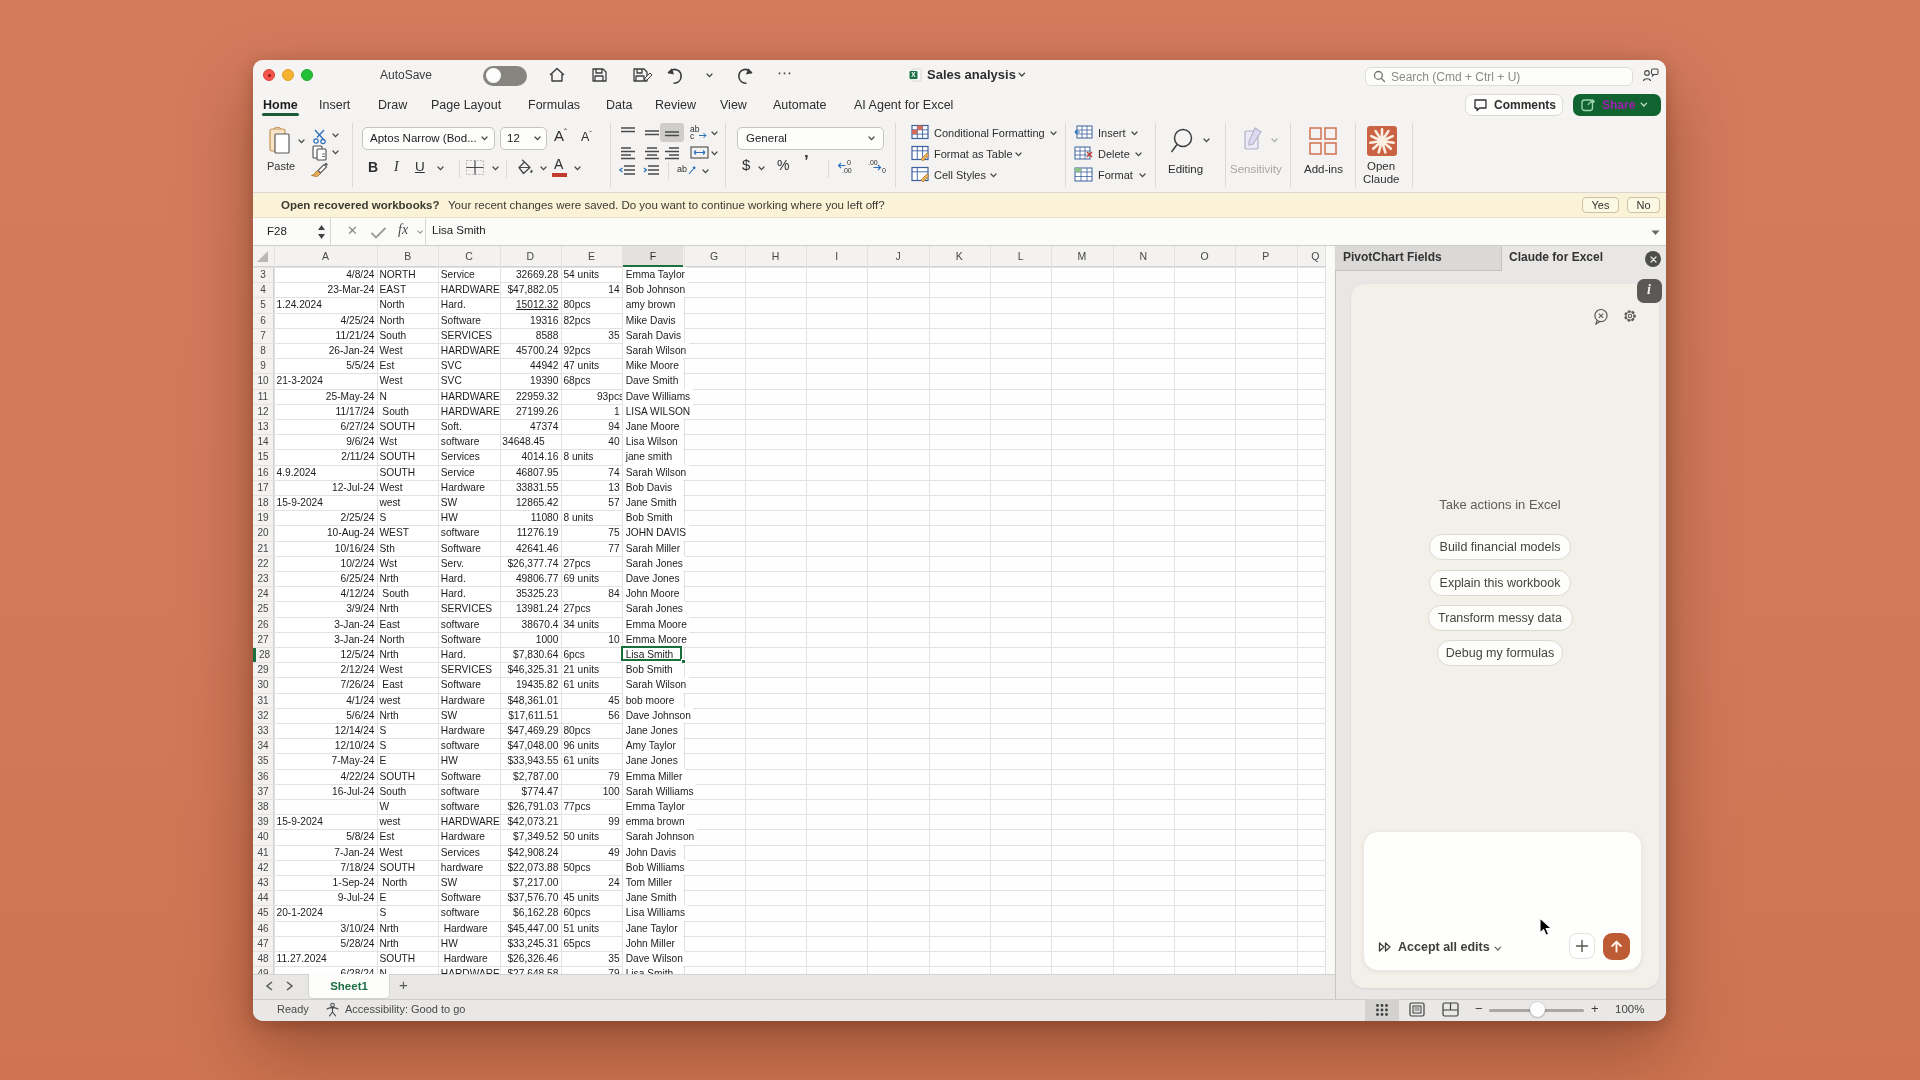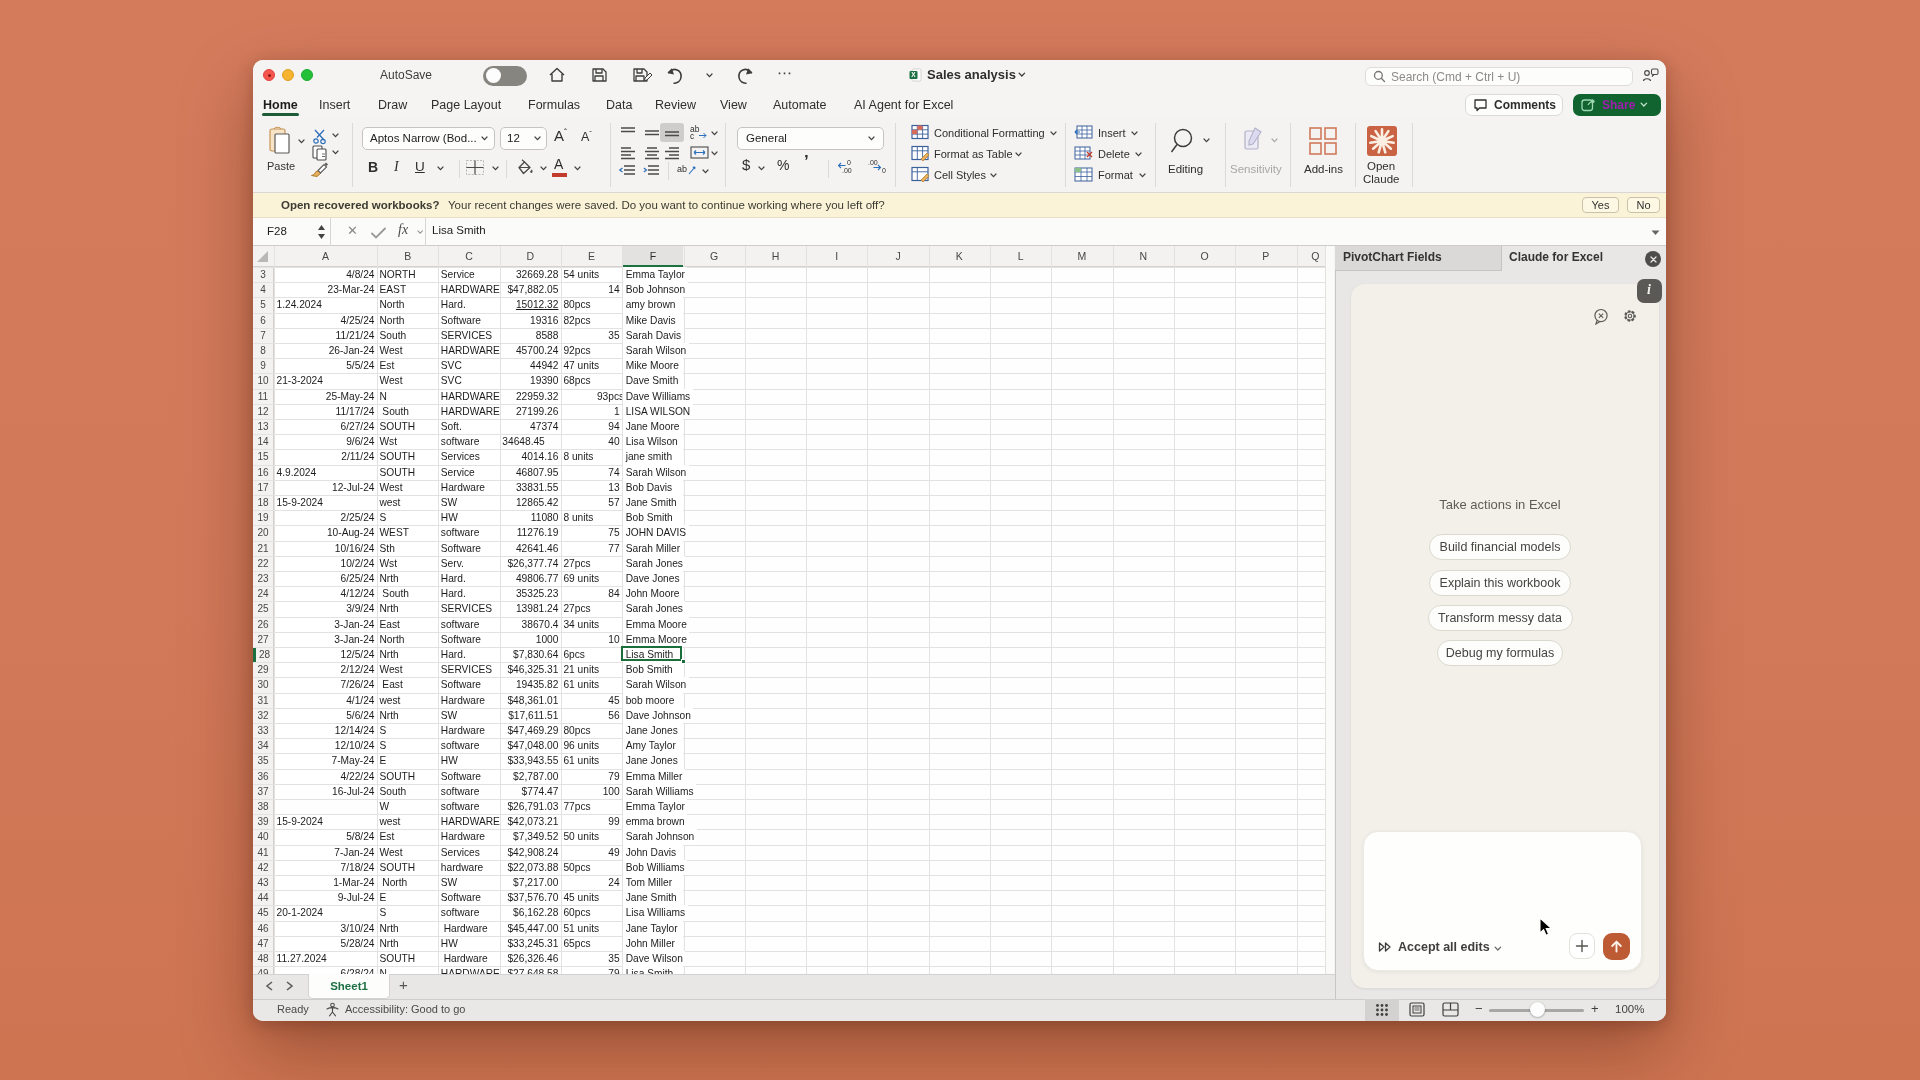--- a/index.html
+++ b/index.html
@@ -672,21 +672,21 @@
 <div class="gcell gr" style="left:307.9px;top:598.6px;width:61.3px;height:15.2px;">49</div>
 <div class="gcell gname" style="left:370.2px;top:598.6px;min-width:60.3px;height:15.2px;">John Davis</div>
 <div class="gnum" style="left:0;top:613.8px;width:21.0px;height:15.2px;">42</div>
 <div class="gcell gr" style="left:21.0px;top:613.8px;width:103.0px;height:15.2px;">7/18/24</div>
 <div class="gcell" style="left:124.0px;top:613.8px;width:61.3px;height:15.2px;">SOUTH</div>
 <div class="gcell" style="left:185.3px;top:613.8px;width:61.3px;height:15.2px;">hardware</div>
 <div class="gcell gr" style="left:246.6px;top:613.8px;width:61.3px;height:15.2px;">$22,073.88</div>
 <div class="gcell" style="left:307.9px;top:613.8px;width:61.3px;height:15.2px;">50pcs</div>
 <div class="gcell gname" style="left:370.2px;top:613.8px;min-width:60.3px;height:15.2px;">Bob Williams</div>
 <div class="gnum" style="left:0;top:629.0px;width:21.0px;height:15.2px;">43</div>
-<div class="gcell gr" style="left:21.0px;top:629.0px;width:103.0px;height:15.2px;">1-Mar-24</div>
+<div class="gcell gr" style="left:21.0px;top:629.0px;width:103.0px;height:15.2px;">1-Sep-24</div>
 <div class="gcell" style="left:124.0px;top:629.0px;width:61.3px;height:15.2px;">&nbsp;North</div>
 <div class="gcell" style="left:185.3px;top:629.0px;width:61.3px;height:15.2px;">SW</div>
 <div class="gcell gr" style="left:246.6px;top:629.0px;width:61.3px;height:15.2px;">$7,217.00</div>
 <div class="gcell gr" style="left:307.9px;top:629.0px;width:61.3px;height:15.2px;">24</div>
 <div class="gcell gname" style="left:370.2px;top:629.0px;min-width:60.3px;height:15.2px;">Tom Miller</div>
 <div class="gnum" style="left:0;top:644.2px;width:21.0px;height:15.2px;">44</div>
 <div class="gcell gr" style="left:21.0px;top:644.2px;width:103.0px;height:15.2px;">9-Jul-24</div>
 <div class="gcell" style="left:124.0px;top:644.2px;width:61.3px;height:15.2px;">E</div>
 <div class="gcell" style="left:185.3px;top:644.2px;width:61.3px;height:15.2px;">Software</div>
 <div class="gcell gr" style="left:246.6px;top:644.2px;width:61.3px;height:15.2px;">$37,576.70</div>

